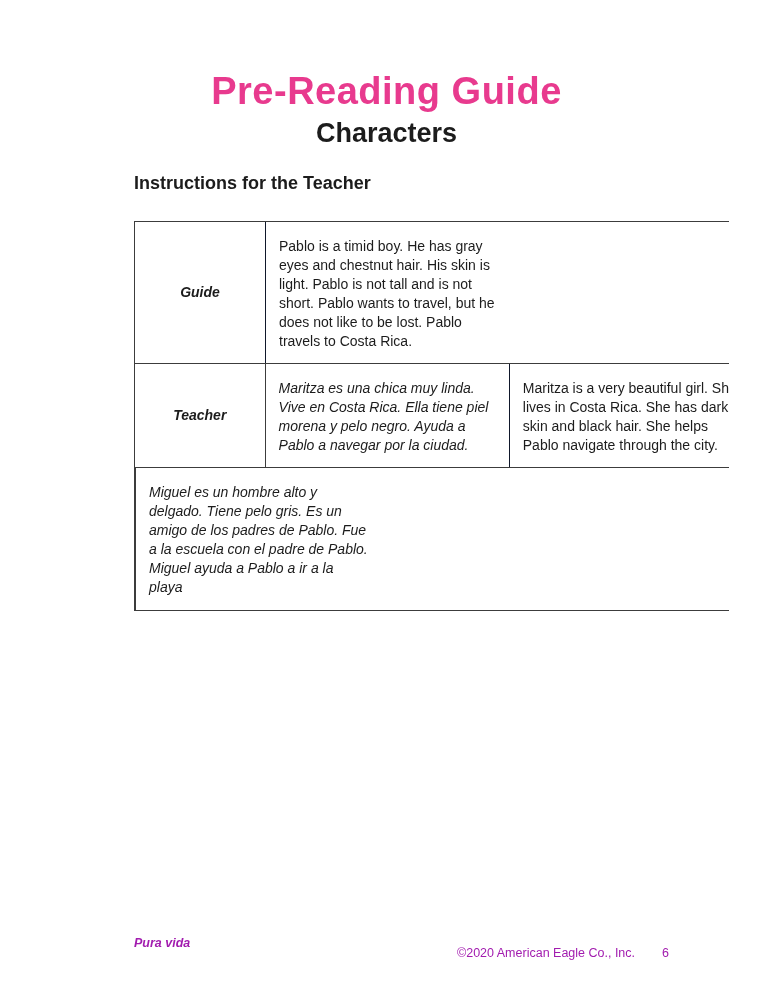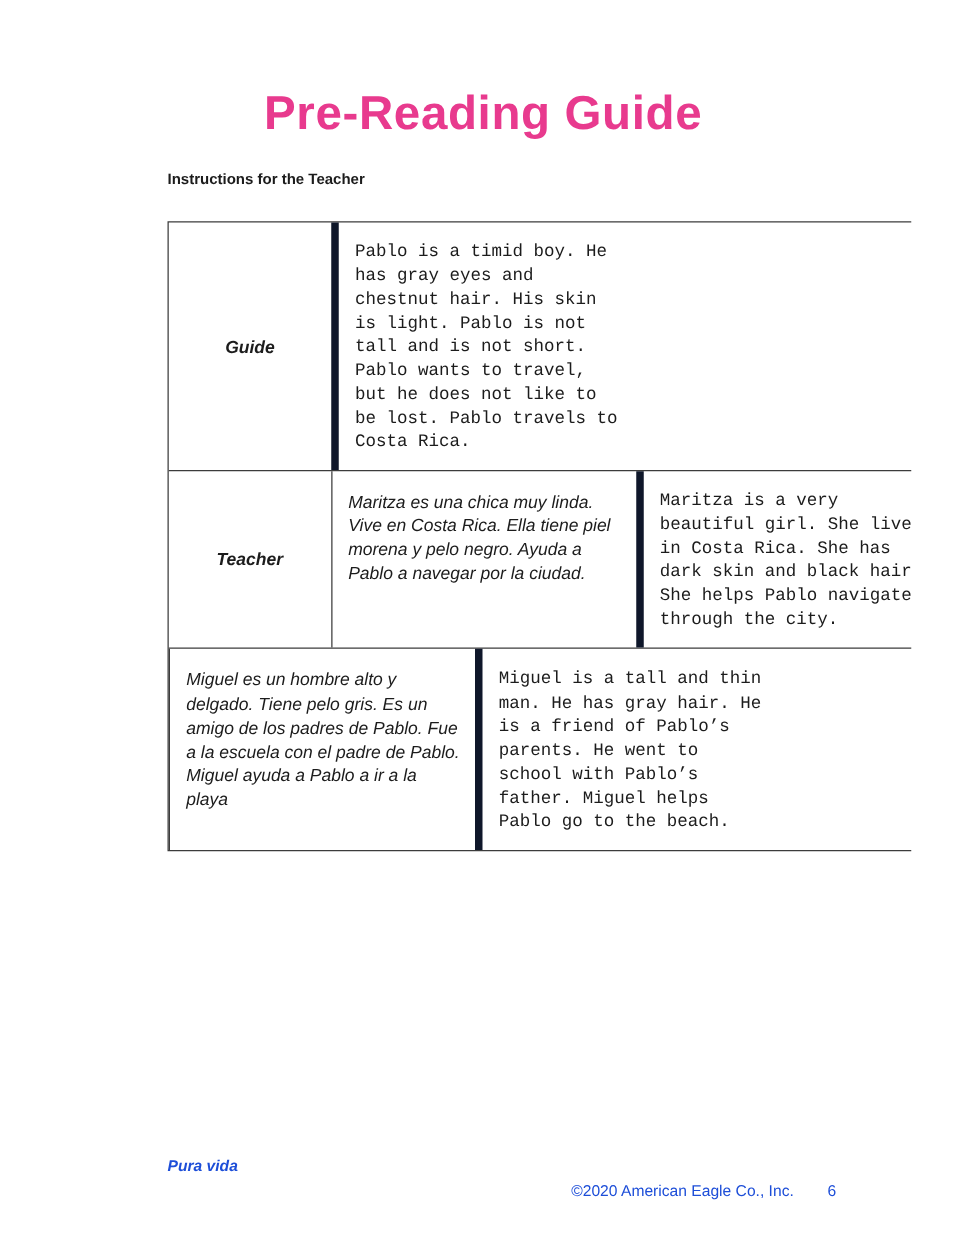--- a/index.html
+++ b/index.html
@@ -29,21 +29,21 @@
     margin: 10px 0 0 0;
     text-align: center;
     font-size: 27px;
     line-height: 1.0;
     font-weight: bold;
     color: #1c1c1c;
   }
   .content { padding: 0 60px 0 90px; }
   .section-heading {
     margin: 26px 0 0 0;
-    font-size: 12px;
+    font-size: 18px;
     font-weight: bold;
     color: #1c1c1c;
   }
   .section-body {
     margin: 7px 0 0 0;
     font-size: 14px;
     line-height: 1.55;
     color: #222222;
   }
   .char-table {
@@ -67,65 +67,64 @@
     padding: 0;
     text-align: center;
   }
   .cell-spanish {
     width: 245px;
     border-left: 1px solid #3c3c3c;
     font-style: italic;
   }
   .cell-english {
     width: 248px;
-    border-left: 6px solid #0f172a;
-    font-family: Liberation Mono, monospace;
+    border-left: 1px solid #0f172a;
   }
   .footer {
     position: absolute;
     left: 90px;
     right: 60px;
     bottom: 40px;
     display: flex;
     justify-content: space-between;
-    align-items: flex-start;
+    align-items: center;
     font-size: 12.5px;
-    color: #1d4ed8;
+    color: #a21caf;
   }
   .footer-book { font-weight: bold; font-style: italic; }
   .footer-right { display: flex; align-items: baseline; margin-top: 20px; }
   .footer-page { margin-left: 27px; }
 </style>
 </head>
 <body>
 
 <div class="page">
 
   <h1 class="title">Pre-Reading Guide</h1>
+  <h2 class="subtitle">Characters</h2>
 
   <div class="content">
 
     <h3 class="section-heading">Instructions for the Teacher</h3>
 
     <div class="char-table">
 
       <div class="char-row row-pablo">
         <div class="cell cell-name">Guide</div>
         <div class="cell cell-english">Pablo is a timid boy. He has gray eyes and chestnut hair. His skin is light. Pablo is not tall and is not short. Pablo wants to travel, but he does not like to be lost. Pablo travels to Costa Rica.</div>
       </div>
 
       <div class="char-row row-maritza">
         <div class="cell cell-name">Teacher</div>
         <div class="cell cell-spanish">Maritza es una chica muy linda. Vive en Costa Rica. Ella tiene piel morena y pelo negro. Ayuda a Pablo a navegar por la ciudad.</div>
         <div class="cell cell-english">Maritza is a very beautiful girl. She lives in Costa Rica. She has dark skin and black hair. She helps Pablo navigate through the city.</div>
       </div>
 
       <div class="char-row row-miguel">
         <div class="cell cell-spanish">Miguel es un hombre alto y delgado. Tiene pelo gris. Es un amigo de los padres de Pablo. Fue a la escuela con el padre de Pablo. Miguel ayuda a Pablo a ir a la playa</div>
-        <div class="cell cell-english">Miguel is a tall and thin man. He has gray hair. He is a friend of Pablo’s parents. He went to school with Pablo’s father. Miguel helps Pablo go to the beach.</div>
       </div>
 
     </div>
   </div>
 
   <div class="footer">
     <span class="footer-book">Pura vida</span>
     <span class="footer-right">
       <span>©2020 American Eagle Co., Inc.</span>
       <span class="footer-page">6</span>

